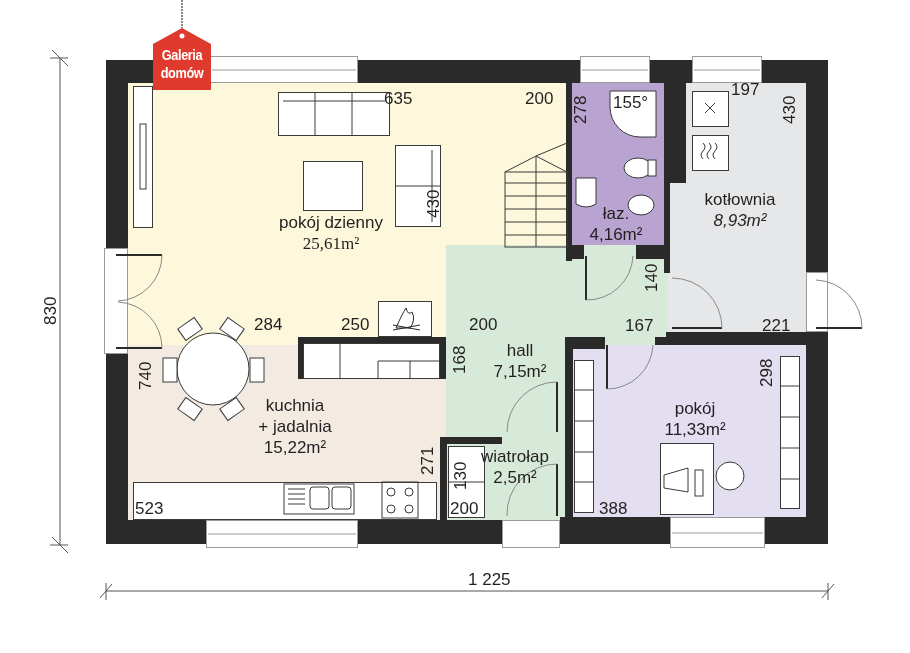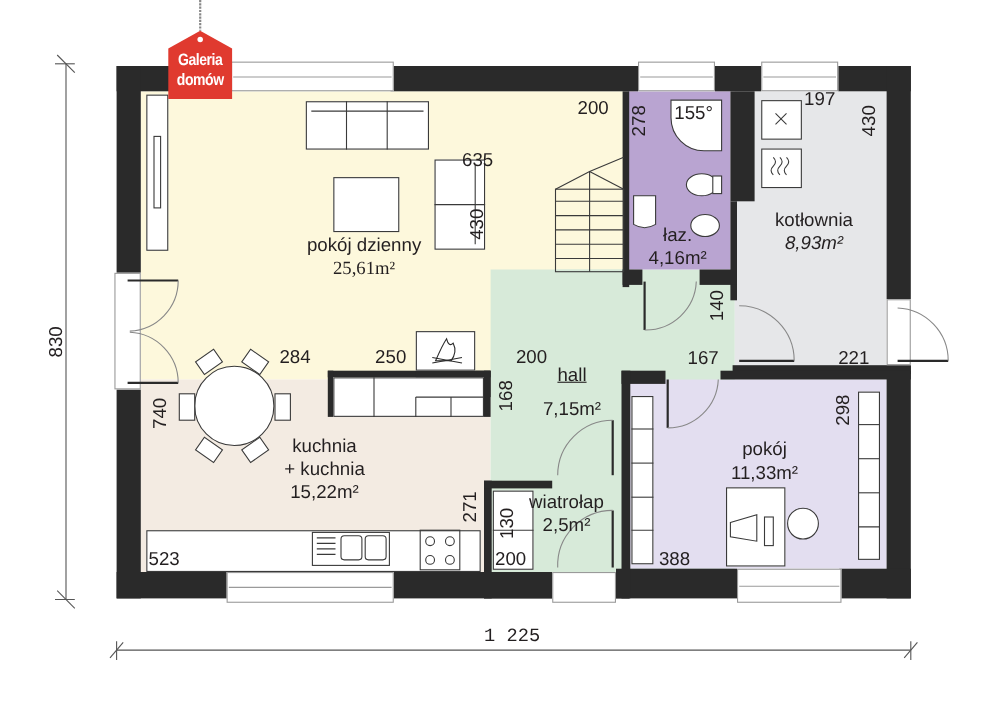--- a/index.html
+++ b/index.html
@@ -204,46 +204,46 @@
     <polygon points="29,0 58,16 58,62 0,62 0,16" fill="#e03a2f"></polygon>
     <circle cx="29" cy="8" r="2.5" fill="#fff"></circle>
   </svg>
   <div class="logo-text" style="top:19px;">Galeria</div>
   <div class="logo-text" style="top:37px;">domów</div>
 </div>
 
 <div class="txt center" style="left:256px;top:213px;width:150px;">pokój dzienny</div>
 <div class="txt center" style="left:256px;top:234px;width:150px;font-family:Liberation Serif, serif;">25,61m²</div>
 <div class="txt center" style="left:240px;top:396px;width:110px;">kuchnia</div>
-<div class="txt center" style="left:240px;top:417px;width:110px;">+ kuchnia</div>
+<div class="txt center" style="left:240px;top:417px;width:110px;">+ jadalnia</div>
 <div class="txt center" style="left:240px;top:438px;width:110px;">15,22m²</div>
-<div class="txt center" style="left:480px;top:331px;width:80px;text-decoration:underline;">hall</div>
+<div class="txt center" style="left:480px;top:341px;width:80px;">hall</div>
 <div class="txt center" style="left:480px;top:362px;width:80px;">7,15m²</div>
 <div class="txt center" style="left:576px;top:204px;width:80px;">łaz.</div>
 <div class="txt center" style="left:576px;top:225px;width:80px;">4,16m²</div>
 <div class="txt center" style="left:690px;top:190px;width:100px;">kotłownia</div>
 <div class="txt center" style="left:690px;top:211px;width:100px;font-style:italic;">8,93m²</div>
 <div class="txt center" style="left:645px;top:399px;width:100px;">pokój</div>
 <div class="txt center" style="left:645px;top:420px;width:100px;">11,33m²</div>
 <div class="txt center" style="left:470px;top:447px;width:90px;">wiatrołap</div>
 <div class="txt center" style="left:470px;top:468px;width:90px;">2,5m²</div>
 
-<div class="txt" style="left:420px;top:89px;margin-top:47px;">635</div>
+<div class="txt" style="left:384px;top:89px;">635</div>
 <div class="txt" style="left:525px;top:89px;">200</div>
 <div class="txt" style="left:613px;top:93px;">155°</div>
 <div class="txt" style="left:731px;top:80px;">197</div>
 <div class="txt" style="left:625px;top:316px;">167</div>
 <div class="txt" style="left:762px;top:316px;">221</div>
 <div class="txt" style="left:254px;top:315px;">284</div>
 <div class="txt" style="left:341px;top:315px;">250</div>
 <div class="txt" style="left:469px;top:315px;">200</div>
 <div class="txt" style="left:135px;top:499px;">523</div>
 <div class="txt" style="left:450px;top:499px;">200</div>
 <div class="txt" style="left:599px;top:499px;">388</div>
-<div class="txt" style="left:440px;top:570px;font-family:Liberation Mono, monospace;">1 225</div>
+<div class="txt" style="left:468px;top:570px;">1 225</div>
 
 <div class="txt rot" style="left:424px;top:218px;">430</div>
 <div class="txt rot" style="left:571px;top:124px;">278</div>
 <div class="txt rot" style="left:780px;top:124px;">430</div>
 <div class="txt rot" style="left:642px;top:292px;">140</div>
 <div class="txt rot" style="left:450px;top:374px;">168</div>
 <div class="txt rot" style="left:136px;top:390px;">740</div>
 <div class="txt rot" style="left:418px;top:475px;">271</div>
 <div class="txt rot" style="left:451px;top:490px;">130</div>
 <div class="txt rot" style="left:757px;top:387px;">298</div>

